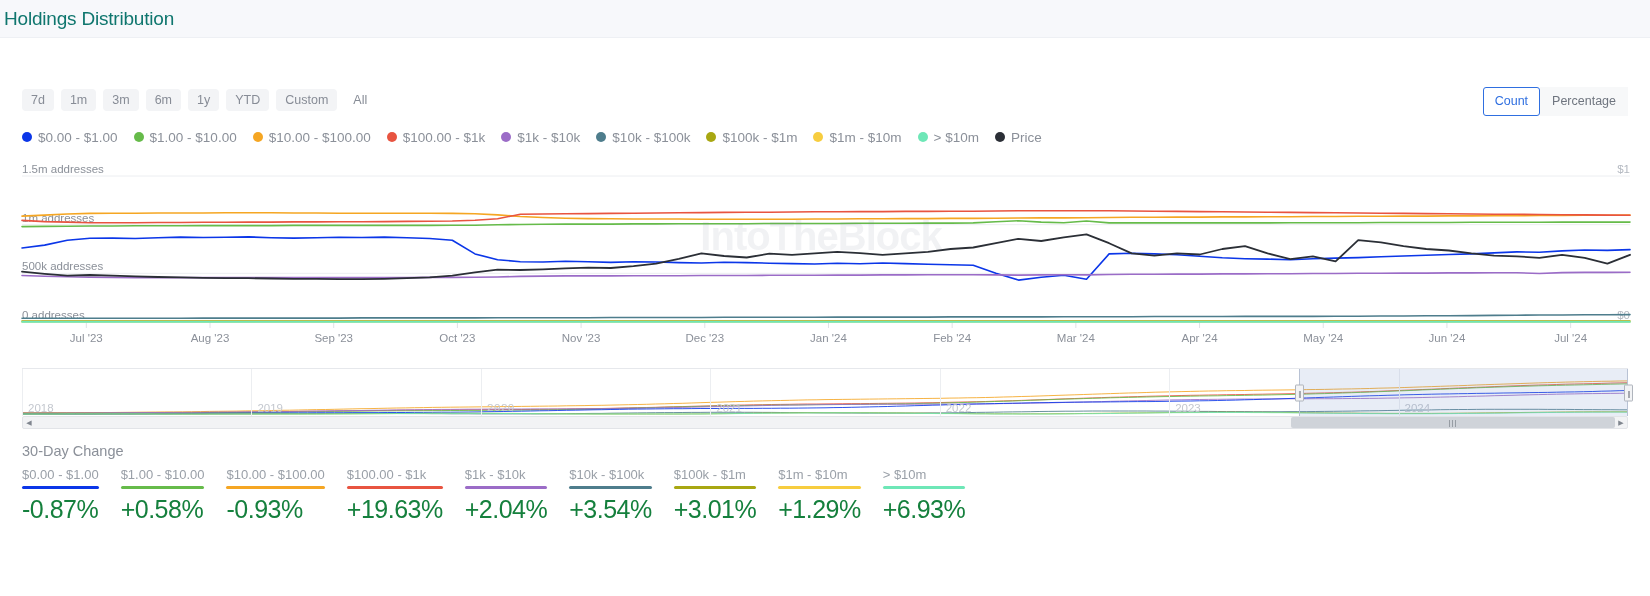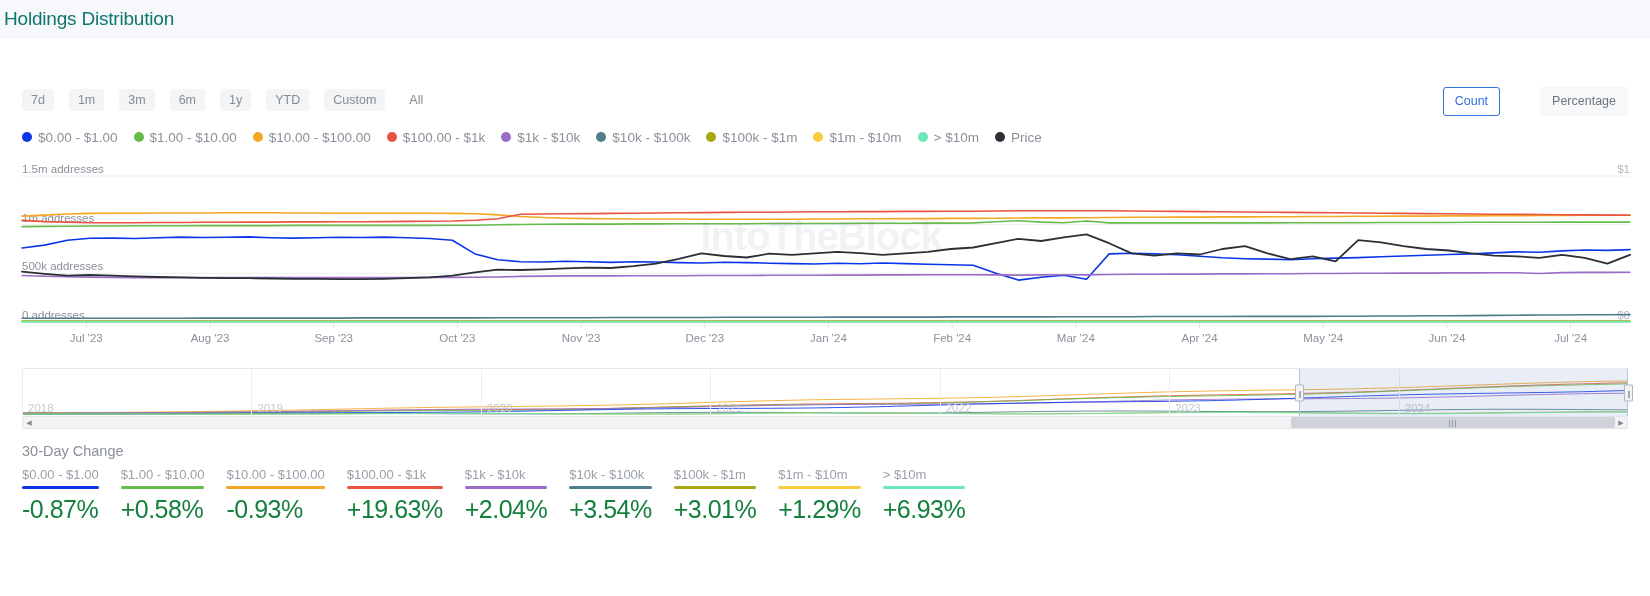--- a/index.html
+++ b/index.html
@@ -20,31 +20,31 @@
   .header-title {
     font-size: 19px; color: #0f766e; letter-spacing: -0.2px;
   }
 
   
   .toolbar {
     position: relative;
     height: 44px; margin-top: 40px;
     display: flex; align-items: center; padding: 0 22px;
   }
-  .range-group { display: flex; gap: 15px; }
+  .range-group { display: flex; gap: 7px; }
   .range-btn {
     background: #f3f4f6; color: #878c96;
     font-size: 12.5px; border-radius: 4px;
     padding: 5px 9px; line-height: 1; border: none; cursor: pointer;
     white-space: nowrap;
   }
   .range-btn.plain { background: transparent; }
   .unit-toggle {
     position: absolute; right: 22px; top: 9px;
-    display: flex; align-items: stretch; gap: 40px;
+    display: flex; align-items: stretch;
   }
   .unit-btn {
     font-size: 12.5px; padding: 5px 11px; line-height: 1.35;
     background: #f7f8f9; color: #6f757f; border: 1px solid transparent;
     cursor: pointer;
   }
   .unit-btn.active {
     background: #ffffff; color: #2f6fe0;
     border: 1px solid #2f6fe0; border-radius: 3px; z-index: 2;
   }
@@ -247,21 +247,21 @@
           <path d="M0.0 45.0 L8.9 45.0 L17.8 45.0 L26.8 45.0 L35.7 45.0 L44.6 45.0 L53.5 45.0 L62.5 45.0 L71.4 45.0 L80.3 44.9 L89.2 44.9 L98.1 44.9 L107.1 44.9 L116.0 44.8 L124.9 44.8 L133.8 44.7 L142.8 44.7 L151.7 44.6 L160.6 44.5 L169.5 44.5 L178.4 44.4 L187.4 44.3 L196.3 44.3 L205.2 44.2 L214.1 44.2 L223.1 44.1 L232.0 44.0 L240.9 44.0 L249.8 43.9 L258.7 43.9 L267.7 43.8 L276.6 43.8 L285.5 43.8 L294.4 43.7 L303.4 43.7 L312.3 43.7 L321.2 43.7 L330.1 43.6 L339.0 43.6 L348.0 43.6 L356.9 43.6 L365.8 43.5 L374.7 43.5 L383.7 43.5 L392.6 43.4 L401.5 43.4 L410.4 43.3 L419.3 43.2 L428.3 43.2 L437.2 43.1 L446.1 43.0 L455.0 42.9 L464.0 42.7 L472.9 42.6 L481.8 42.5 L490.7 42.3 L499.6 42.2 L508.6 42.0 L517.5 41.8 L526.4 41.7 L535.3 41.5 L544.3 41.3 L553.2 41.2 L562.1 41.0 L571.0 40.8 L579.9 40.7 L588.9 40.5 L597.8 40.4 L606.7 40.2 L615.6 40.1 L624.6 40.0 L633.5 39.9 L642.4 39.8 L651.3 39.7 L660.2 39.7 L669.2 39.6 L678.1 39.5 L687.0 39.5 L695.9 39.5 L704.9 39.4 L713.8 39.4 L722.7 39.4 L731.6 39.4 L740.5 39.3 L749.5 39.3 L758.4 39.2 L767.3 39.2 L776.2 39.1 L785.2 39.0 L794.1 38.9 L803.0 38.8 L811.9 38.6 L820.8 38.5 L829.8 38.3 L838.7 38.1 L847.6 37.9 L856.5 37.7 L865.5 37.5 L874.4 37.2 L883.3 37.0 L892.2 36.7 L901.1 36.5 L910.1 36.2 L919.0 36.0 L927.9 35.7 L936.8 35.5 L945.8 35.2 L954.7 35.0 L963.6 34.8 L972.5 34.6 L981.4 34.4 L990.4 34.2 L999.3 34.0 L1008.2 33.8 L1017.1 33.7 L1026.1 33.6 L1035.0 33.4 L1043.9 33.3 L1052.8 33.2 L1061.7 33.1 L1070.7 33.0 L1079.6 33.0 L1088.5 32.9 L1097.4 32.8 L1106.4 32.7 L1115.3 32.6 L1124.2 32.6 L1133.1 32.5 L1142.0 32.4 L1151.0 32.2 L1159.9 32.1 L1168.8 32.0 L1177.7 31.8 L1186.7 31.7 L1195.6 31.5 L1204.5 31.3 L1213.4 31.1 L1222.3 30.8 L1231.3 30.6 L1240.2 30.3 L1249.1 30.1 L1258.0 29.8 L1267.0 29.5 L1275.9 29.2 L1284.8 28.9 L1293.7 28.6 L1302.6 28.3 L1311.6 28.0 L1320.5 27.7 L1329.4 27.4 L1338.3 27.1 L1347.3 26.8 L1356.2 26.6 L1365.1 26.3 L1374.0 26.1 L1382.9 25.8 L1391.9 25.6 L1400.8 25.4 L1409.7 25.2 L1418.6 25.0 L1427.6 24.9 L1436.5 24.7 L1445.4 24.6 L1454.3 24.4 L1463.2 24.3 L1472.2 24.2 L1481.1 24.0 L1490.0 23.9 L1498.9 23.8 L1507.9 23.6 L1516.8 23.5 L1525.7 23.4 L1534.6 23.2 L1543.5 23.0 L1552.5 22.9 L1561.4 22.7 L1570.3 22.5 L1579.2 22.2 L1588.2 22.0 L1597.1 21.7 L1606.0 21.5 " fill="none" stroke="#0b36e8" stroke-width="1" opacity="0.85"></path>
           <path d="M0.0 45.0 L8.9 45.0 L17.8 45.0 L26.8 45.0 L35.7 45.0 L44.6 45.0 L53.5 45.0 L62.5 45.0 L71.4 45.0 L80.3 45.0 L89.2 45.0 L98.1 45.0 L107.1 45.0 L116.0 45.0 L124.9 45.0 L133.8 45.0 L142.8 45.0 L151.7 45.0 L160.6 45.0 L169.5 45.0 L178.4 45.0 L187.4 44.9 L196.3 44.9 L205.2 44.9 L214.1 44.8 L223.1 44.8 L232.0 44.8 L240.9 44.7 L249.8 44.7 L258.7 44.6 L267.7 44.6 L276.6 44.6 L285.5 44.5 L294.4 44.5 L303.4 44.5 L312.3 44.5 L321.2 44.5 L330.1 44.4 L339.0 44.5 L348.0 44.5 L356.9 44.5 L365.8 44.5 L374.7 44.5 L383.7 44.6 L392.6 44.6 L401.5 44.6 L410.4 44.7 L419.3 44.7 L428.3 44.8 L437.2 44.8 L446.1 44.8 L455.0 44.9 L464.0 44.9 L472.9 44.9 L481.8 44.9 L490.7 44.9 L499.6 44.9 L508.6 44.9 L517.5 44.9 L526.4 44.8 L535.3 44.8 L544.3 44.7 L553.2 44.6 L562.1 44.5 L571.0 44.4 L579.9 44.4 L588.9 44.2 L597.8 44.1 L606.7 44.0 L615.6 43.9 L624.6 43.8 L633.5 43.7 L642.4 43.6 L651.3 43.6 L660.2 43.5 L669.2 43.4 L678.1 43.4 L687.0 43.3 L695.9 43.3 L704.9 43.3 L713.8 43.3 L722.7 43.3 L731.6 43.3 L740.5 43.4 L749.5 43.4 L758.4 43.5 L767.3 43.6 L776.2 43.6 L785.2 43.7 L794.1 43.8 L803.0 43.9 L811.9 43.9 L820.8 44.0 L829.8 44.0 L838.7 44.1 L847.6 44.1 L856.5 44.1 L865.5 44.1 L874.4 44.1 L883.3 44.1 L892.2 44.1 L901.1 44.0 L910.1 43.9 L919.0 43.9 L927.9 43.8 L936.8 43.7 L945.8 43.6 L954.7 43.4 L963.6 43.3 L972.5 43.2 L981.4 43.0 L990.4 42.9 L999.3 42.8 L1008.2 42.7 L1017.1 42.5 L1026.1 42.4 L1035.0 42.3 L1043.9 42.2 L1052.8 42.2 L1061.7 42.1 L1070.7 42.0 L1079.6 42.0 L1088.5 42.0 L1097.4 42.0 L1106.4 42.0 L1115.3 42.0 L1124.2 42.0 L1133.1 42.1 L1142.0 42.1 L1151.0 42.2 L1159.9 42.2 L1168.8 42.3 L1177.7 42.4 L1186.7 42.4 L1195.6 42.5 L1204.5 42.6 L1213.4 42.6 L1222.3 42.6 L1231.3 42.7 L1240.2 42.7 L1249.1 42.7 L1258.0 42.7 L1267.0 42.6 L1275.9 42.6 L1284.8 42.6 L1293.7 42.5 L1302.6 42.4 L1311.6 42.3 L1320.5 42.2 L1329.4 42.1 L1338.3 41.9 L1347.3 41.8 L1356.2 41.7 L1365.1 41.5 L1374.0 41.4 L1382.9 41.2 L1391.9 41.1 L1400.8 41.0 L1409.7 40.9 L1418.6 40.7 L1427.6 40.6 L1436.5 40.5 L1445.4 40.5 L1454.3 40.4 L1463.2 40.3 L1472.2 40.3 L1481.1 40.3 L1490.0 40.3 L1498.9 40.3 L1507.9 40.3 L1516.8 40.3 L1525.7 40.4 L1534.6 40.4 L1543.5 40.4 L1552.5 40.5 L1561.4 40.6 L1570.3 40.6 L1579.2 40.7 L1588.2 40.7 L1597.1 40.8 L1606.0 40.8 " fill="none" stroke="#4e7d8c" stroke-width="1" opacity="0.85"></path>
           <path d="M0.0 45.0 L8.9 45.0 L17.8 45.0 L26.8 45.0 L35.7 45.0 L44.6 44.9 L53.5 44.9 L62.5 44.9 L71.4 44.9 L80.3 44.9 L89.2 44.9 L98.1 44.9 L107.1 44.9 L116.0 44.9 L124.9 44.9 L133.8 44.9 L142.8 45.0 L151.7 45.0 L160.6 45.0 L169.5 45.0 L178.4 45.0 L187.4 45.0 L196.3 45.0 L205.2 45.0 L214.1 45.0 L223.1 45.0 L232.0 45.0 L240.9 45.0 L249.8 45.0 L258.7 45.0 L267.7 45.0 L276.6 45.0 L285.5 45.0 L294.4 45.0 L303.4 44.9 L312.3 44.9 L321.2 44.8 L330.1 44.8 L339.0 44.7 L348.0 44.7 L356.9 44.6 L365.8 44.6 L374.7 44.5 L383.7 44.5 L392.6 44.4 L401.5 44.4 L410.4 44.3 L419.3 44.3 L428.3 44.3 L437.2 44.3 L446.1 44.3 L455.0 44.3 L464.0 44.3 L472.9 44.4 L481.8 44.4 L490.7 44.4 L499.6 44.5 L508.6 44.6 L517.5 44.6 L526.4 44.7 L535.3 44.7 L544.3 44.8 L553.2 44.9 L562.1 44.9 L571.0 45.0 L579.9 45.0 L588.9 45.0 L597.8 45.0 L606.7 45.0 L615.6 45.0 L624.6 45.0 L633.5 45.0 L642.4 45.0 L651.3 45.0 L660.2 45.0 L669.2 44.9 L678.1 44.9 L687.0 44.8 L695.9 44.7 L704.9 44.6 L713.8 44.5 L722.7 44.4 L731.6 44.2 L740.5 44.1 L749.5 44.0 L758.4 44.0 L767.3 43.9 L776.2 43.8 L785.2 43.7 L794.1 43.7 L803.0 43.7 L811.9 43.7 L820.8 43.7 L829.8 43.7 L838.7 43.7 L847.6 43.7 L856.5 43.8 L865.5 43.9 L874.4 43.9 L883.3 44.0 L892.2 44.1 L901.1 44.2 L910.1 44.3 L919.0 44.4 L927.9 44.5 L936.8 44.5 L945.8 44.6 L954.7 44.7 L963.6 44.7 L972.5 44.8 L981.4 44.8 L990.4 44.8 L999.3 44.9 L1008.2 44.8 L1017.1 44.8 L1026.1 44.8 L1035.0 44.7 L1043.9 44.7 L1052.8 44.6 L1061.7 44.5 L1070.7 44.4 L1079.6 44.3 L1088.5 44.2 L1097.4 44.1 L1106.4 44.0 L1115.3 43.9 L1124.2 43.8 L1133.1 43.7 L1142.0 43.6 L1151.0 43.5 L1159.9 43.4 L1168.8 43.4 L1177.7 43.3 L1186.7 43.3 L1195.6 43.2 L1204.5 43.2 L1213.4 43.2 L1222.3 43.3 L1231.3 43.3 L1240.2 43.3 L1249.1 43.4 L1258.0 43.5 L1267.0 43.5 L1275.9 43.6 L1284.8 43.7 L1293.7 43.8 L1302.6 43.9 L1311.6 44.0 L1320.5 44.1 L1329.4 44.1 L1338.3 44.2 L1347.3 44.3 L1356.2 44.3 L1365.1 44.4 L1374.0 44.4 L1382.9 44.4 L1391.9 44.4 L1400.8 44.4 L1409.7 44.4 L1418.6 44.3 L1427.6 44.3 L1436.5 44.2 L1445.4 44.1 L1454.3 44.0 L1463.2 43.9 L1472.2 43.8 L1481.1 43.7 L1490.0 43.6 L1498.9 43.5 L1507.9 43.4 L1516.8 43.3 L1525.7 43.2 L1534.6 43.1 L1543.5 43.0 L1552.5 42.9 L1561.4 42.9 L1570.3 42.8 L1579.2 42.8 L1588.2 42.8 L1597.1 42.8 L1606.0 42.8 " fill="none" stroke="#a8a712" stroke-width="1" opacity="0.85"></path>
           <path d="M0.0 45.0 L8.9 45.0 L17.8 45.0 L26.8 45.0 L35.7 45.0 L44.6 44.9 L53.5 44.9 L62.5 44.9 L71.4 44.9 L80.3 44.9 L89.2 44.9 L98.1 44.9 L107.1 44.9 L116.0 44.9 L124.9 44.9 L133.8 45.0 L142.8 45.0 L151.7 45.0 L160.6 45.0 L169.5 45.0 L178.4 45.0 L187.4 45.0 L196.3 45.0 L205.2 45.0 L214.1 45.0 L223.1 45.0 L232.0 45.0 L240.9 45.0 L249.8 45.0 L258.7 45.0 L267.7 45.0 L276.6 45.0 L285.5 45.0 L294.4 45.0 L303.4 45.0 L312.3 44.9 L321.2 44.9 L330.1 44.8 L339.0 44.8 L348.0 44.7 L356.9 44.7 L365.8 44.6 L374.7 44.6 L383.7 44.5 L392.6 44.5 L401.5 44.4 L410.4 44.4 L419.3 44.4 L428.3 44.4 L437.2 44.4 L446.1 44.4 L455.0 44.4 L464.0 44.4 L472.9 44.4 L481.8 44.5 L490.7 44.5 L499.6 44.6 L508.6 44.6 L517.5 44.7 L526.4 44.8 L535.3 44.8 L544.3 44.9 L553.2 45.0 L562.1 45.0 L571.0 45.0 L579.9 45.0 L588.9 45.0 L597.8 45.0 L606.7 45.0 L615.6 45.0 L624.6 45.0 L633.5 45.0 L642.4 45.0 L651.3 45.0 L660.2 45.0 L669.2 45.0 L678.1 45.0 L687.0 44.9 L695.9 44.8 L704.9 44.7 L713.8 44.6 L722.7 44.5 L731.6 44.4 L740.5 44.3 L749.5 44.2 L758.4 44.1 L767.3 44.0 L776.2 44.0 L785.2 43.9 L794.1 43.9 L803.0 43.8 L811.9 43.8 L820.8 43.8 L829.8 43.8 L838.7 43.9 L847.6 43.9 L856.5 44.0 L865.5 44.0 L874.4 44.1 L883.3 44.2 L892.2 44.3 L901.1 44.4 L910.1 44.5 L919.0 44.6 L927.9 44.6 L936.8 44.7 L945.8 44.8 L954.7 44.9 L963.6 44.9 L972.5 45.0 L981.4 45.0 L990.4 45.0 L999.3 45.0 L1008.2 45.0 L1017.1 45.0 L1026.1 45.0 L1035.0 45.0 L1043.9 44.9 L1052.8 44.8 L1061.7 44.7 L1070.7 44.7 L1079.6 44.6 L1088.5 44.5 L1097.4 44.3 L1106.4 44.2 L1115.3 44.1 L1124.2 44.0 L1133.1 43.9 L1142.0 43.8 L1151.0 43.7 L1159.9 43.7 L1168.8 43.6 L1177.7 43.6 L1186.7 43.5 L1195.6 43.5 L1204.5 43.5 L1213.4 43.5 L1222.3 43.5 L1231.3 43.6 L1240.2 43.6 L1249.1 43.7 L1258.0 43.7 L1267.0 43.8 L1275.9 43.9 L1284.8 44.0 L1293.7 44.1 L1302.6 44.2 L1311.6 44.3 L1320.5 44.4 L1329.4 44.4 L1338.3 44.5 L1347.3 44.6 L1356.2 44.6 L1365.1 44.7 L1374.0 44.7 L1382.9 44.7 L1391.9 44.7 L1400.8 44.7 L1409.7 44.7 L1418.6 44.6 L1427.6 44.6 L1436.5 44.5 L1445.4 44.4 L1454.3 44.4 L1463.2 44.3 L1472.2 44.2 L1481.1 44.1 L1490.0 43.9 L1498.9 43.8 L1507.9 43.7 L1516.8 43.6 L1525.7 43.5 L1534.6 43.4 L1543.5 43.4 L1552.5 43.3 L1561.4 43.2 L1570.3 43.2 L1579.2 43.2 L1588.2 43.1 L1597.1 43.1 L1606.0 43.2 " fill="none" stroke="#6ee7b7" stroke-width="1" opacity="0.85"></path>
         </svg>
     <div class="nav-grid" style="left: 0%;"></div>
         <div class="nav-year" style="left: calc(0% + 6px);">2018</div>
         <div class="nav-grid" style="left: 14.2857%;"></div>
         <div class="nav-year" style="left: calc(14.2857% + 6px);">2019</div>
         <div class="nav-grid" style="left: 28.5714%;"></div>
-        <div class="nav-year" style="left: calc(28.5714% + 6px);">2020</div>
+        <div class="nav-year" style="left: calc(28.5714% + 6px); font-family: Liberation Mono, monospace;">2020</div>
         <div class="nav-grid" style="left: 42.8571%;"></div>
         <div class="nav-year" style="left: calc(42.8571% + 6px);">2021</div>
         <div class="nav-grid" style="left: 57.1429%;"></div>
         <div class="nav-year" style="left: calc(57.1429% + 6px);">2022</div>
         <div class="nav-grid" style="left: 71.4286%;"></div>
         <div class="nav-year" style="left: calc(71.4286% + 6px);">2023</div>
         <div class="nav-grid" style="left: 85.7143%;"></div>
         <div class="nav-year" style="left: calc(85.7143% + 6px);">2024</div>
         <div class="nav-selection" style="left: 79.5%; width: 20.5%;"></div>
         <div class="nav-handle" style="left: calc(79.5% - 4px);">||</div>

